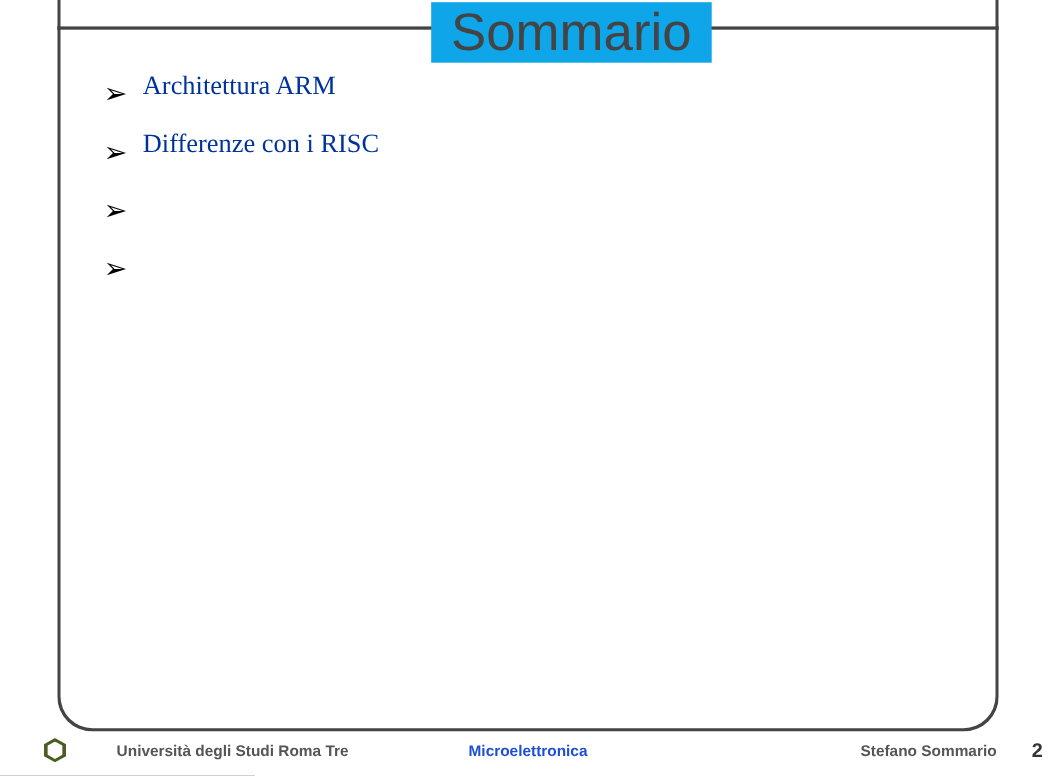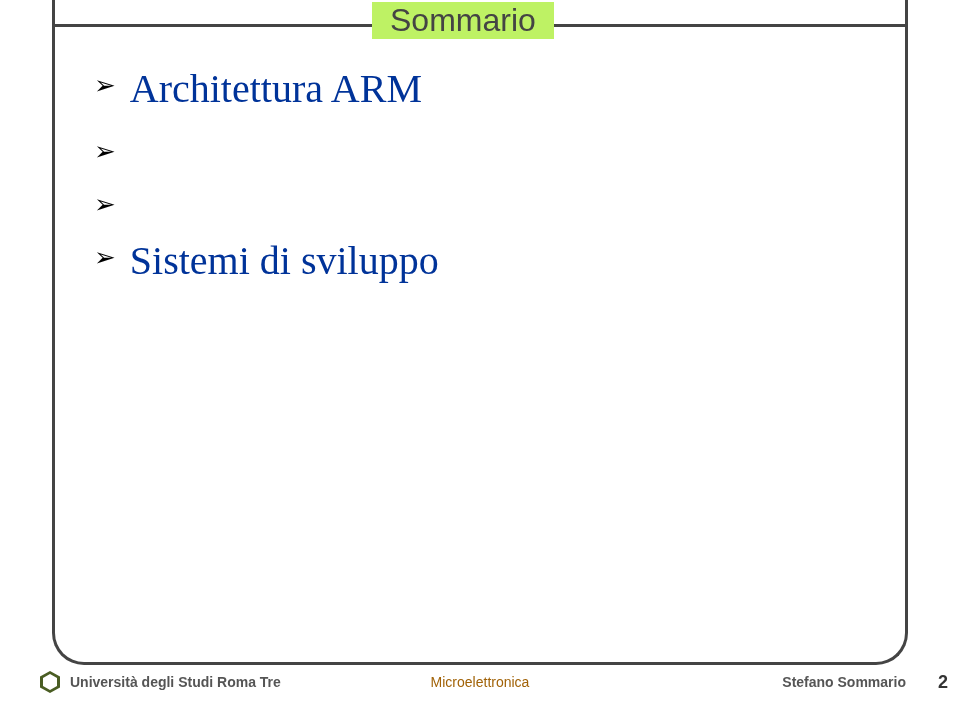--- a/index.html
+++ b/index.html
@@ -41,24 +41,24 @@
       position: absolute;
       top: 24px;
       left: 52px;
       right: 52px;
       height: 3px;
       background: #444444;
     }
     .title-label {
       position: absolute;
       top: 2px;
-      left: 372px;
-      background: #bef264;
+      left: 392px;
+      background: #0ea5e9;
       padding: 0 18px;
-      font-size: 32px;
+      font-size: 48px;
       color: #444444;
       font-weight: 400;
       font-family: Arial, Helvetica, sans-serif;
     }
     .bullets {
       position: absolute;
       top: 62px;
       left: 94px;
       width: 780px;
     }
@@ -70,21 +70,21 @@
     }
     .bullet-icon {
       font-size: 26px;
       color: #000000;
       margin-right: 14px;
       margin-top: 6px;
       flex-shrink: 0;
     }
     .bullet-text {
       font-family: "Comic Sans MS", "Chalkboard SE", cursive;
-      font-size: 40px;
+      font-size: 24px;
       color: #003399;
       font-weight: 400;
     }
     .footer {
       position: absolute;
       bottom: 10px;
       left: 0;
       width: 100%;
       height: 26px;
       display: flex;
@@ -108,28 +108,29 @@
       right: 3px;
       bottom: 3px;
       background: #ffffff;
       clip-path: polygon(50% 0%, 100% 25%, 100% 75%, 50% 100%, 0% 75%, 0% 25%);
     }
     .footer-uni {
       font-size: 14px;
       color: #555555;
       font-weight: 700;
       font-family: Arial, Helvetica, sans-serif;
+      margin-left: 36px;
     }
     .footer-center {
       position: absolute;
       left: 50%;
       transform: translateX(-50%);
       font-size: 14px;
-      color: #a16207;
-      font-weight: 400;
+      color: #1d4ed8;
+      font-weight: 700;
       font-family: Arial, Helvetica, sans-serif;
     }
     .footer-right {
       position: absolute;
       right: 54px;
       font-size: 14px;
       color: #555555;
       font-weight: 700;
       font-family: Arial, Helvetica, sans-serif;
     }
@@ -154,27 +155,27 @@
     <div class="title-label">Sommario</div>
   </div>
 
   <ul class="bullets">
     <li class="bullet-item">
       <span class="bullet-icon">➢</span>
       <span class="bullet-text">Architettura ARM</span>
     </li>
     <li class="bullet-item">
       <span class="bullet-icon">➢</span>
+      <span class="bullet-text">Differenze con i RISC</span>
     </li>
     <li class="bullet-item">
       <span class="bullet-icon">➢</span>
     </li>
     <li class="bullet-item">
       <span class="bullet-icon">➢</span>
-      <span class="bullet-text">Sistemi di sviluppo</span>
     </li>
   </ul>
 
   <div class="footer">
     <div class="footer-logo"></div>
     <div class="footer-uni">Università degli Studi Roma Tre</div>
     <div class="footer-center">Microelettronica</div>
     <div class="footer-right">Stefano Sommario</div>
     <div class="footer-page">2</div>
   </div>

